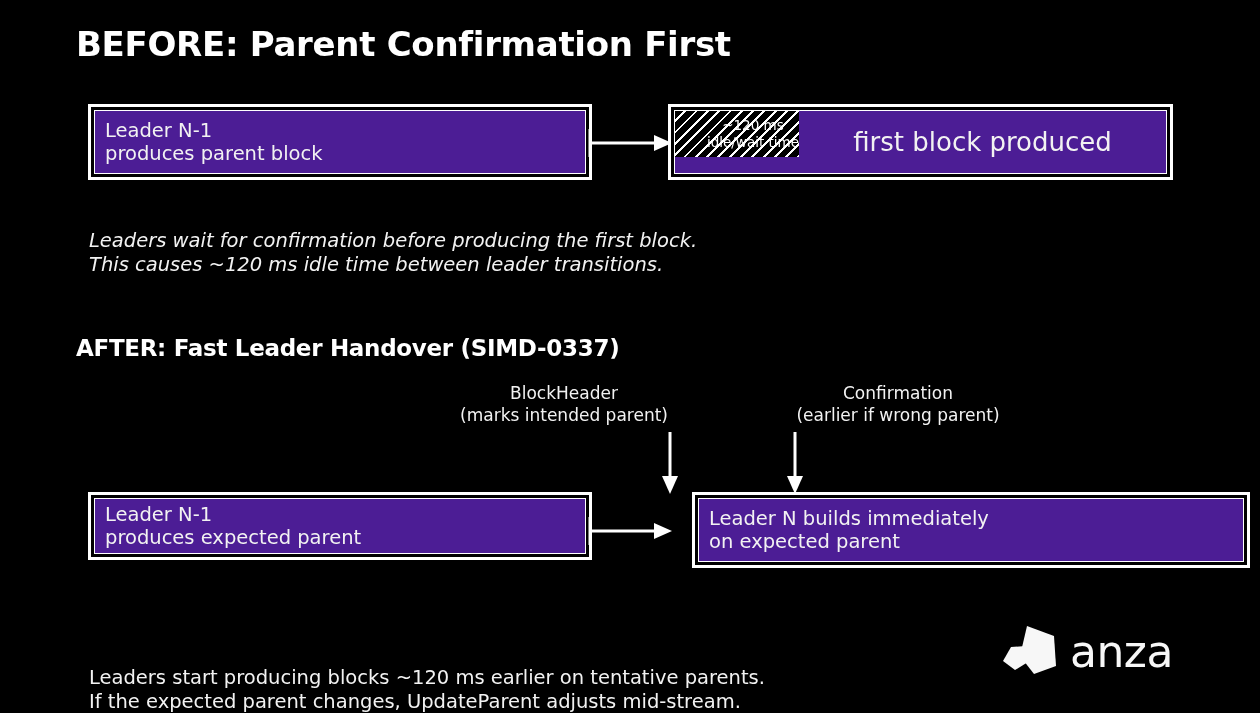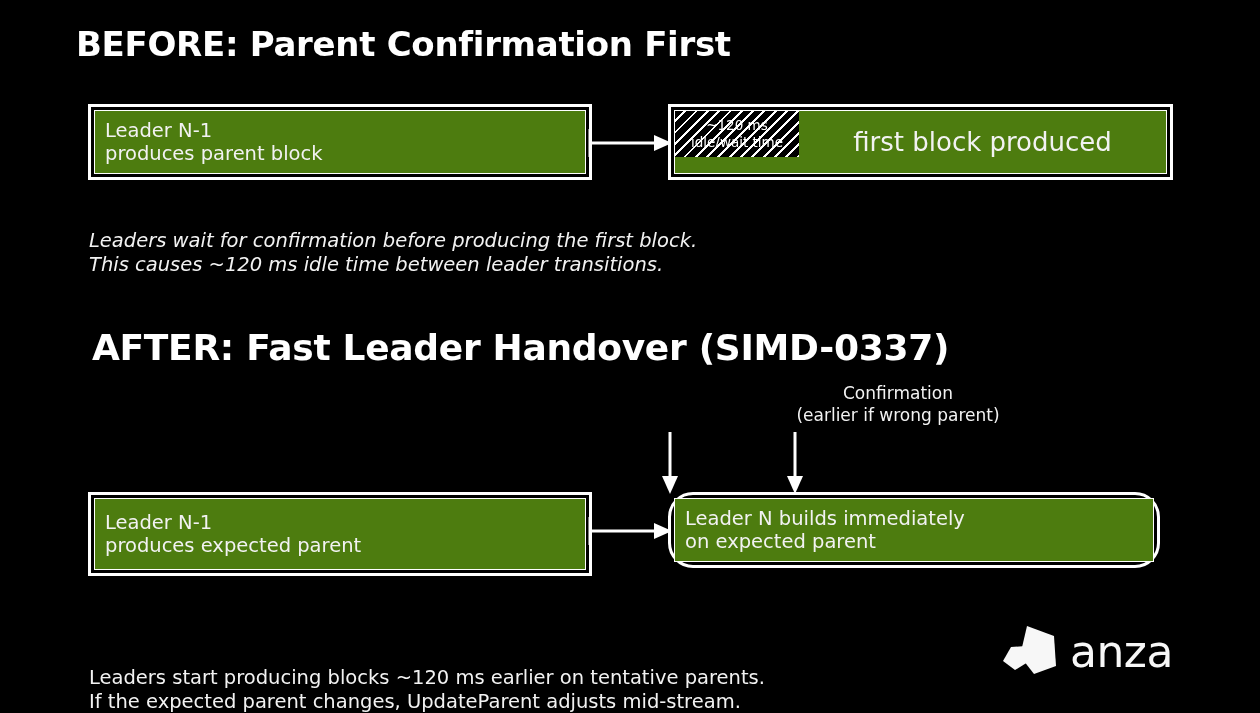--- a/index.html
+++ b/index.html
@@ -31,75 +31,74 @@
     white-space: nowrap;
     letter-spacing: -0.3px;
   }
   #heading-before {
     left: 76px;
     top: 24px;
     font-size: 34px;
   }
   #heading-after {
     left: 76px;
-    top: 327px;
-    font-size: 36px;
-    margin-left: 16px;
+    top: 335px;
+    font-size: 23px;
   }
 
   
   .blockbox {
     position: absolute;
     box-sizing: border-box;
     background: #000000;
     border: 3px solid #ffffff;
     padding: 3px;
   }
   .blockbox > .inner {
     box-sizing: border-box;
     width: 100%;
     height: 100%;
     border: 1px solid #ffffff;
-    background: #4d7c0f;
+    background: #4c1d95;
     position: relative;
     display: flex;
     align-items: center;
   }
   .boxtext {
     font-size: 19.5px;
     line-height: 23px;
     color: #f2f2f2;
     white-space: pre;
     padding-left: 10px;
   }
 
   
   #box-leader-n1-before { left: 88px;  top: 104px; width: 504px; height: 76px; }
   #box-nextleader-before { left: 668px; top: 104px; width: 505px; height: 76px; }
 
   
-  #box-leader-n1-after { left: 88px;  top: 492px; width: 504px; height: 84px; }
-  #box-leader-n-after  { left: 668px; top: 492px; width: 492px; height: 76px; border-radius: 25px; }
+  #box-leader-n1-after { left: 88px;  top: 492px; width: 504px; height: 68px; }
+  #box-leader-n-after  { left: 692px; top: 492px; width: 558px; height: 76px; }
 
   
   .hatch-region {
     position: absolute;
     left: 0;
     top: 0;
     bottom: 16px;
     width: 124px;
     background-color: #000000;
     background-image: repeating-linear-gradient(
       -45deg,
       #ffffff 0px, #ffffff 2px,
       #000000 2px, #000000 8px
     );
     display: flex;
     align-items: center;
-    justify-content: center;
+    justify-content: flex-end;
   }
   .hatch-label {
     font-size: 13.5px;
     line-height: 17px;
     color: #ffffff;
     text-align: center;
     white-space: pre;
     mix-blend-mode: normal;
   }
   .right-label {
@@ -185,20 +184,22 @@
       </div>
       <div class="right-label">first block produced</div>
     </div>
   </div>
 
   <div class="caption" id="caption-before"><span>Leaders wait for confirmation before producing the first block.</span>
 <span>This causes ~120 ms idle time between leader transitions.</span></div>
 
   <div class="heading" id="heading-after">AFTER: Fast Leader Handover (SIMD-0337)</div>
 
+  <div class="annot" id="annot-blockheader"><span>BlockHeader</span>
+<span>(marks intended parent)</span></div>
 
   <div class="annot" id="annot-updateparent"><span>Confirmation</span>
 <span>(earlier if wrong parent)</span></div>
 
   <svg class="v-arrow" id="arrow-blockheader" viewBox="0 0 22 62">
     <line x1="11" y1="0" x2="11" y2="50" stroke="#ffffff" stroke-width="3"></line>
     <polygon points="11,62 3,44 19,44" fill="#ffffff"></polygon>
   </svg>
 
   <svg class="v-arrow" id="arrow-updateparent" viewBox="0 0 22 62">

